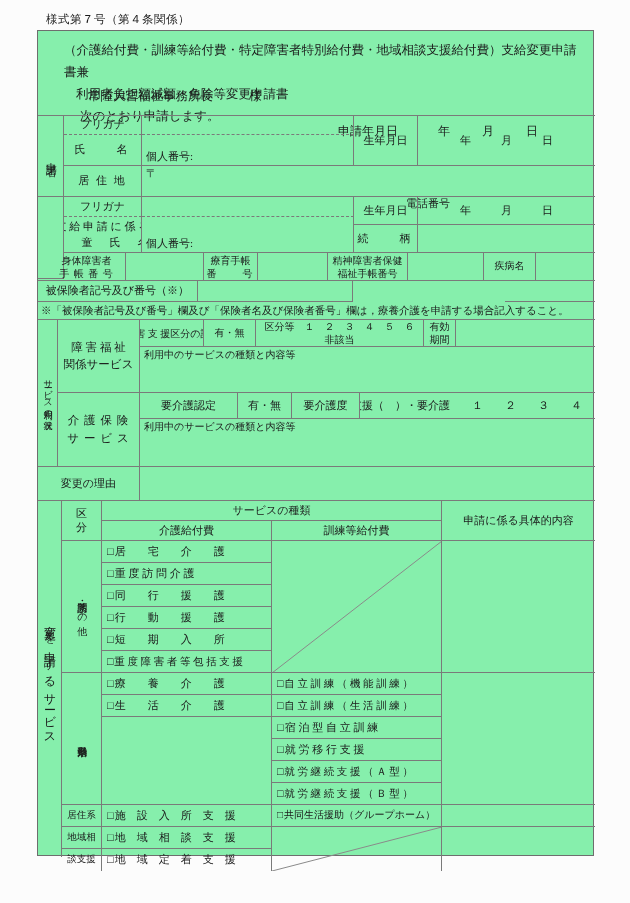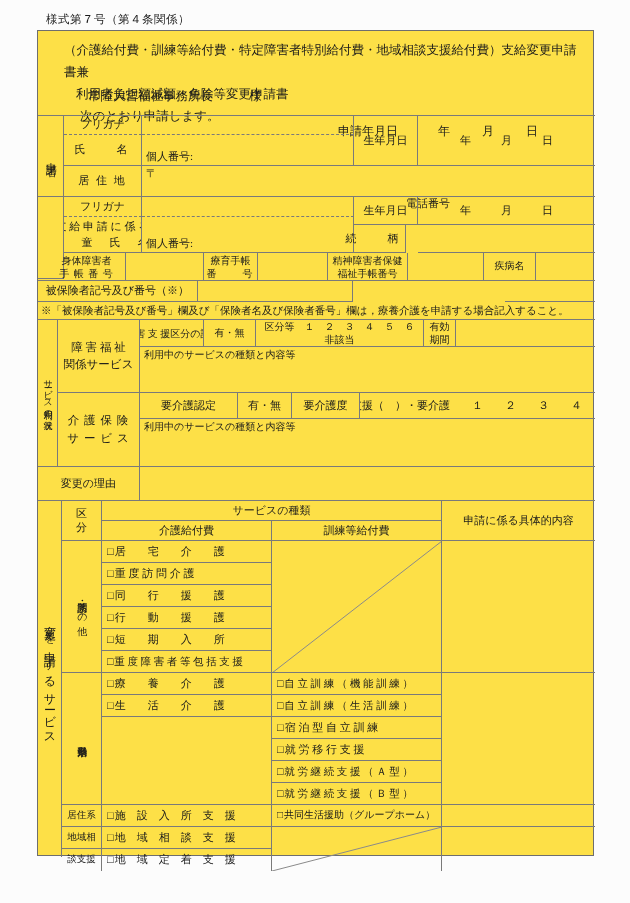--- a/index.html
+++ b/index.html
@@ -31,21 +31,21 @@
     white-space: nowrap;
   }
   .outer {
     position: absolute;
     left: 37px;
     top: 30px;
     width: 557px;
     height: 826px;
     border: 1.2px solid #6e6e6e;
     box-sizing: border-box;
-    background: #fde047;
+    background: #86efac;
   }
   
   .c {
     position: absolute;
     box-sizing: border-box;
     font-size: 11px;
     line-height: 1.25;
     display: flex;
     align-items: center;
     justify-content: center;
@@ -186,21 +186,21 @@
 
     <div class="c bb br" style="left:316px;top:166px;width:64px;height:28px;">生年月日</div>
     <div class="c bb" style="left:380px;top:166px;width:177px;height:28px;">
       <span>年</span>
       <span style="display:inline-block;width:30px"></span>
       <span>月</span>
       <span style="display:inline-block;width:30px"></span>
       <span>日</span>
     </div>
 
-    <div class="c bb br sp3" style="left:304px;top:194px;width:64px;height:28px;">続　　柄</div>
+    <div class="c bb br sp3" style="left:316px;top:194px;width:64px;height:28px;">続　　柄</div>
     <div class="c bb" style="left:380px;top:194px;width:177px;height:28px;"></div>
 
     <div class="c bb br" style="left:0;top:222px;width:26px;height:28px;border-right:none;"></div>
     <div class="c bb br sm" style="left:10px;top:222px;width:78px;height:28px;flex-direction:column;line-height:1.3;">
       <span>身体障害者</span>
       <span class="sp1">手 帳 番 号</span>
     </div>
     <div class="c bb br" style="left:88px;top:222px;width:78px;height:28px;"></div>
 
     <div class="c bb br sm" style="left:166px;top:222px;width:54px;height:28px;flex-direction:column;line-height:1.3;">

